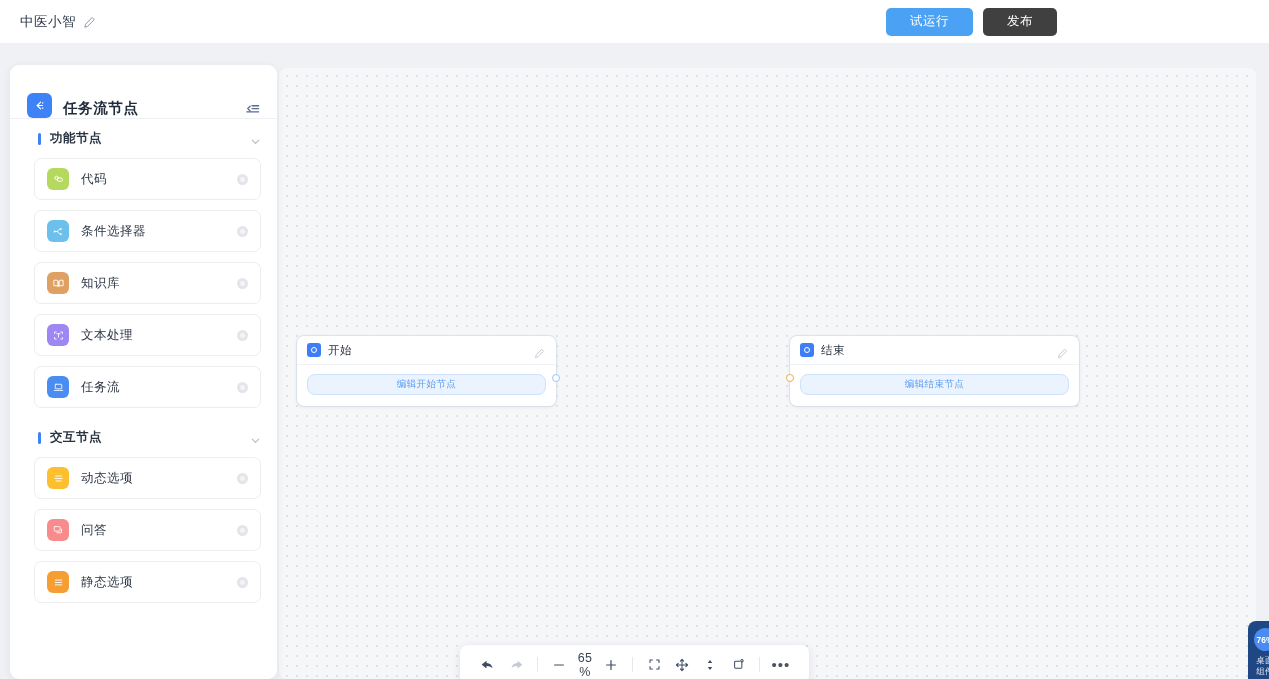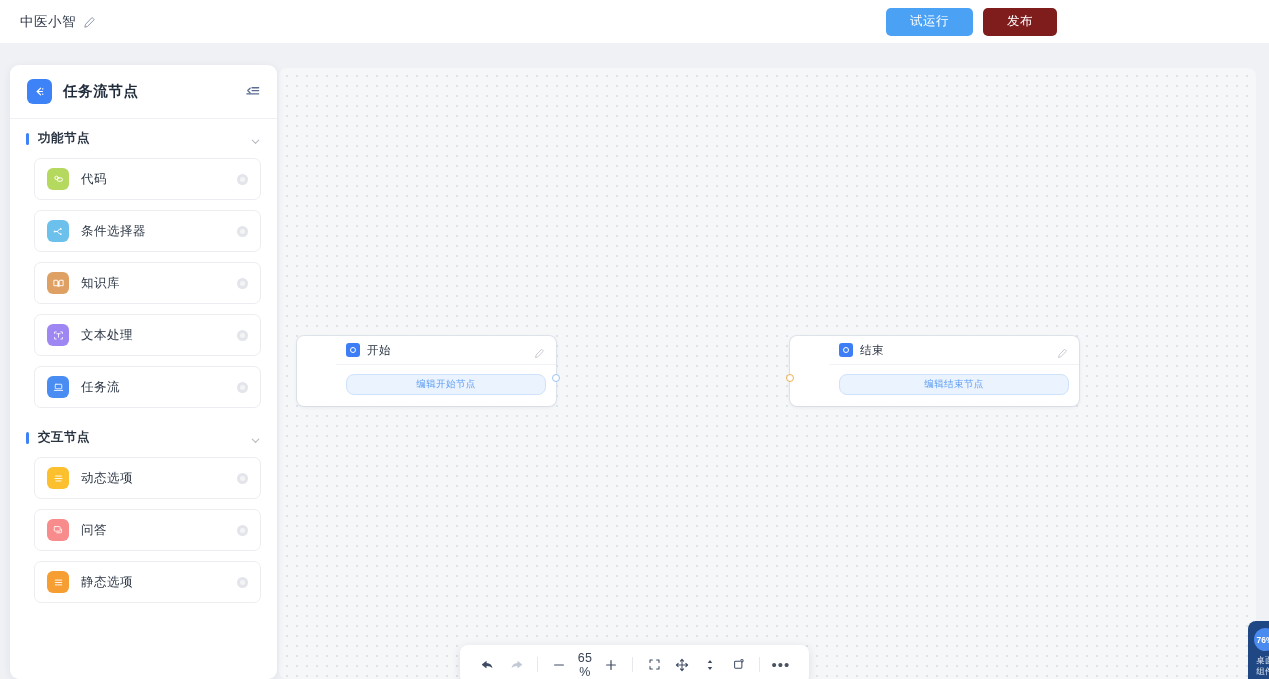--- a/index.html
+++ b/index.html
@@ -20,21 +20,21 @@
   .app-title { font-size: 13.5px; color: #2b3445; letter-spacing: .5px; }
   .pencil-ico { width: 13px; height: 13px; display: block; }
   .topbar-actions { margin-left: auto; margin-right: 18px; display: flex; gap: 10px; align-items: center; }
   .btn {
     border: none; border-radius: 5px; height: 28px;
     font-size: 12.5px; color: #fff; cursor: pointer;
     padding: 0 24px; font-family: inherit; letter-spacing: .5px;
     display: flex; align-items: center; justify-content: center;
   }
   .btn-test { background: #4ba2f5; }
-  .btn-publish { background: #7f1d1d; }
+  .btn-publish { background: #404040; }
 
   
   .page-body {
     position: absolute; left: 0; top: 43px; width: 1269px; height: 636px;
     background: #eff1f5;
   }
 
   
   .canvas {
     position: absolute; left: 279px; top: 25px;
@@ -45,21 +45,20 @@
     background-position: 3px 3px;
     border-radius: 8px;
     overflow: hidden;
   }
 
   
   .node {
     position: absolute; background: #ffffff;
     border-radius: 7px;
     box-shadow: 0 1px 4px rgba(28,40,64,.08), 0 0 0 1px rgba(225,229,237,.9);
-    padding-left: 39px;
   }
   .node-head {
     height: 29px; display: flex; align-items: center;
     padding: 0 11px 0 10px; border-bottom: 1px solid #f0f2f5;
   }
   .node-ico {
     width: 14px; height: 14px; border-radius: 3px; background: #3d7ef7;
     display: flex; align-items: center; justify-content: center;
     flex: 0 0 auto;
   }
@@ -86,40 +85,40 @@
 
   
   .panel {
     position: absolute; left: 10px; top: 22px;
     width: 267px; height: 614px;
     background: #ffffff; border-radius: 9px;
     box-shadow: 0 2px 10px rgba(30,41,59,.07);
     overflow: hidden;
   }
   .panel-head {
-    height: 54px; display: flex; align-items: center; padding: 0 16px 0 17px;
+    height: 54px; display: flex; align-items: flex-end; padding: 0 16px 0 17px;
     border-bottom: 1px solid #eef0f4;
   }
   .panel-logo {
     width: 25px; height: 25px; border-radius: 6px; background: #3d82f6;
     display: flex; align-items: center; justify-content: center; flex: 0 0 auto;
   }
   .panel-title { font-size: 14.5px; font-weight: bold; color: #1f2a3a; margin-left: 11px; letter-spacing: .6px; }
   .panel-collapse { margin-left: auto; width: 17px; height: 17px; cursor: pointer; }
 
   .panel-scroll {
     position: absolute; top: 54px; left: 0; right: 0; bottom: 0;
     overflow-y: auto; padding: 0 0 10px 0;
   }
   .panel-scroll::-webkit-scrollbar { width: 4px; }
   .panel-scroll::-webkit-scrollbar-thumb { background: #e3e6ec; border-radius: 3px; }
   .panel-scroll::-webkit-scrollbar-track { background: transparent; }
 
   .group-head {
-    height: 39px; display: flex; align-items: center; padding: 0 16px 0 16px;
+    height: 39px; display: flex; align-items: center; padding: 0 16px 0 28px;
   }
   .group-bar { width: 3px; height: 12px; border-radius: 2px; background: #3d82f6; flex: 0 0 auto; }
   .group-label { font-size: 12.5px; font-weight: bold; color: #2a3442; margin-left: 9px; letter-spacing: .5px; }
   .chev { margin-left: auto; width: 11px; height: 11px; opacity: .45; }
 
   .node-item {
     margin: 0 16px 10px 24px; height: 42px;
     border: 1px solid #ebedf1; border-radius: 7px;
     display: flex; align-items: center; padding: 0 12px 0 12px;
     background: #fff; cursor: grab;

